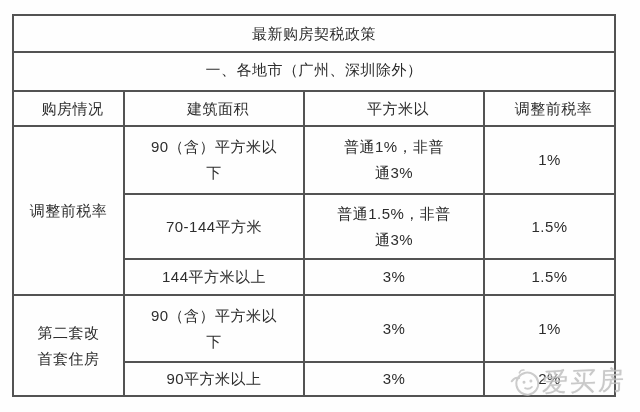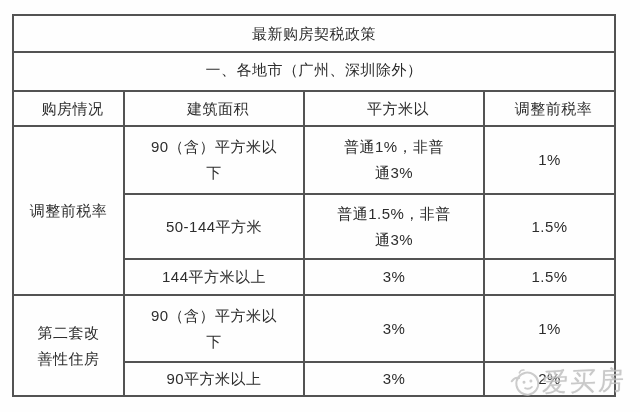--- a/index.html
+++ b/index.html
@@ -104,34 +104,34 @@
 
       <tr class="row-d1">
         <td rowspan="3" class="group-cell">调整前税率</td>
         <td>90（含）平方米以
 下</td>
         <td>普通1%，非普
 通3%</td>
         <td>1%</td>
       </tr>
       <tr class="row-d2">
-        <td>50-144平方米</td>
+        <td>70-144平方米</td>
         <td>普通1.5%，非普
 通3%</td>
         <td>1.5%</td>
       </tr>
       <tr class="row-d3">
         <td>144平方米以上</td>
         <td>3%</td>
         <td>1.5%</td>
       </tr>
 
       <tr class="row-d4">
         <td rowspan="2" class="group-cell">第二套改
-善性住房</td>
+首套住房</td>
         <td>90（含）平方米以
 下</td>
         <td>3%</td>
         <td>1%</td>
       </tr>
       <tr class="row-d5">
         <td>90平方米以上</td>
         <td>3%</td>
         <td>2%</td>
       </tr>

